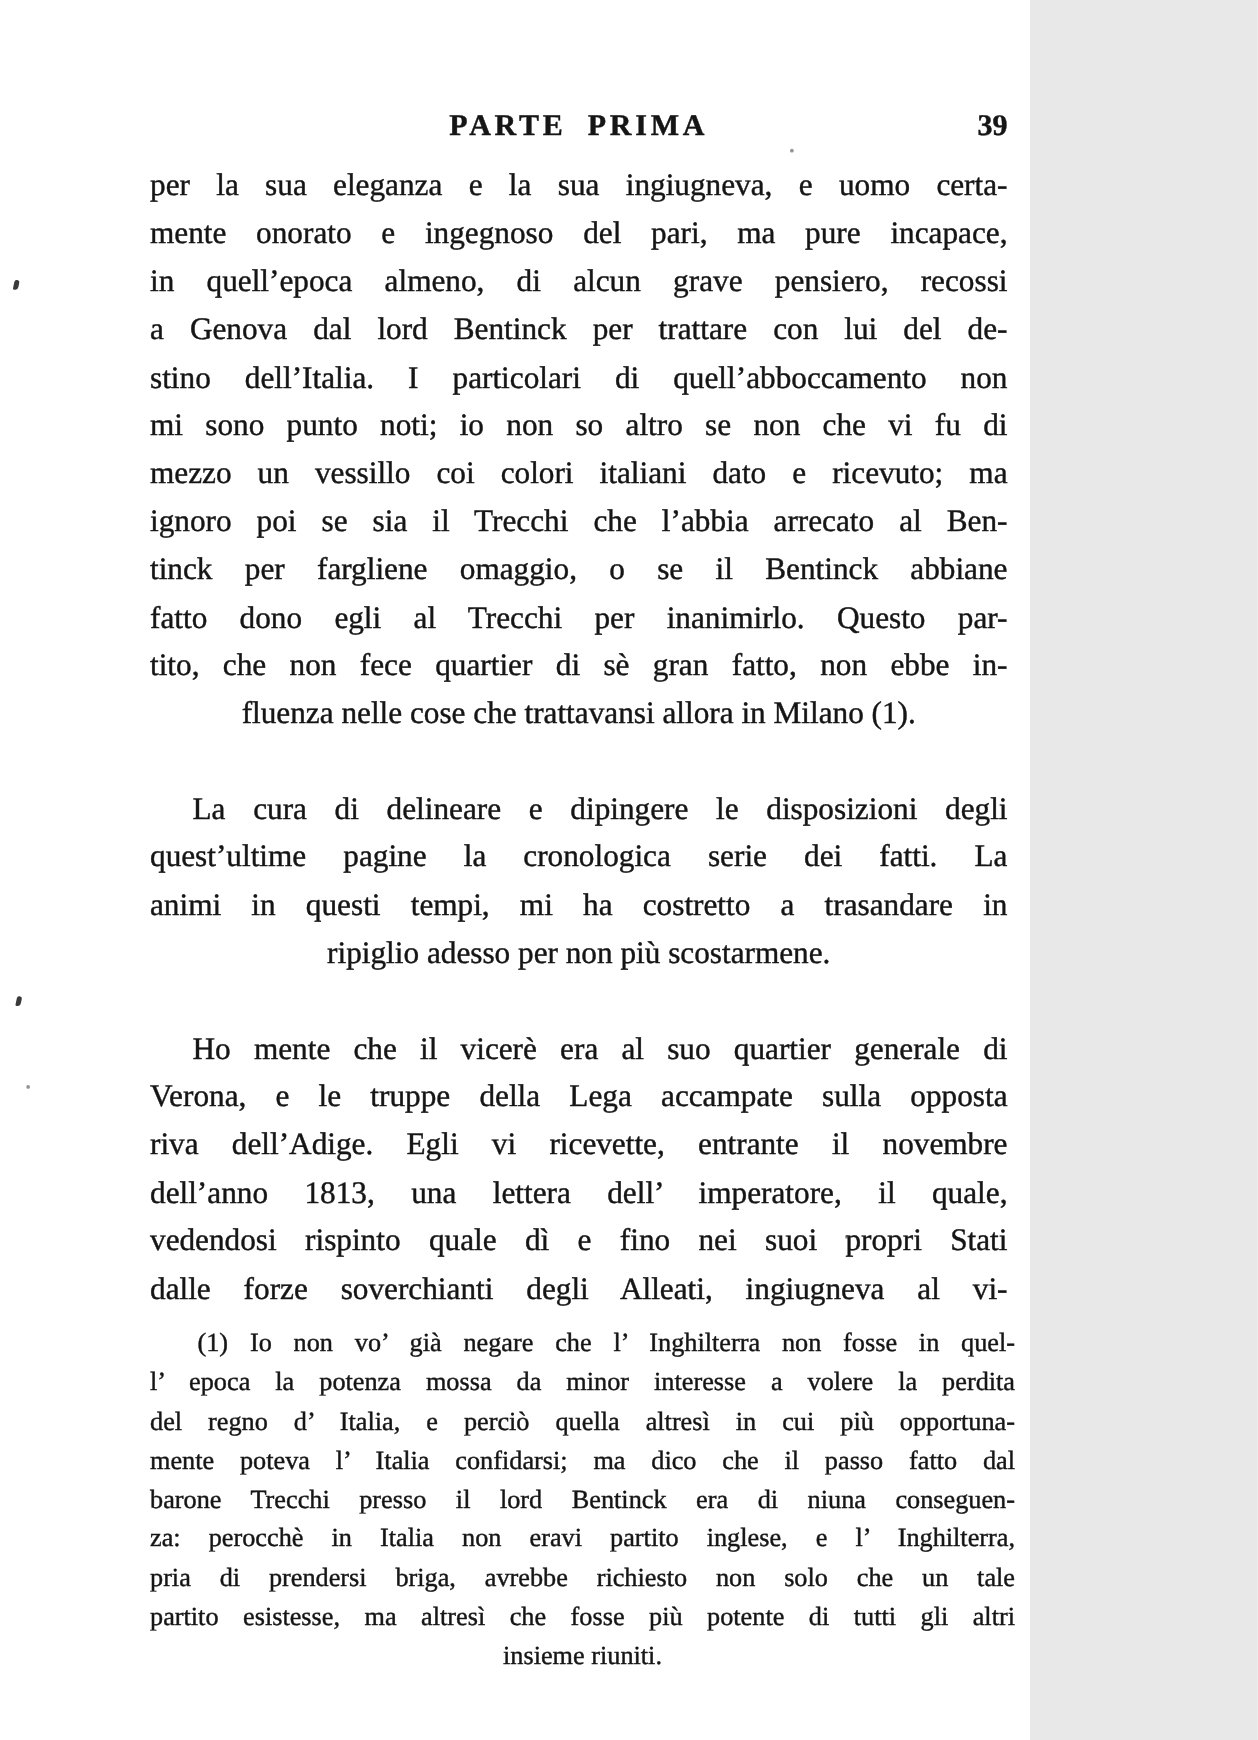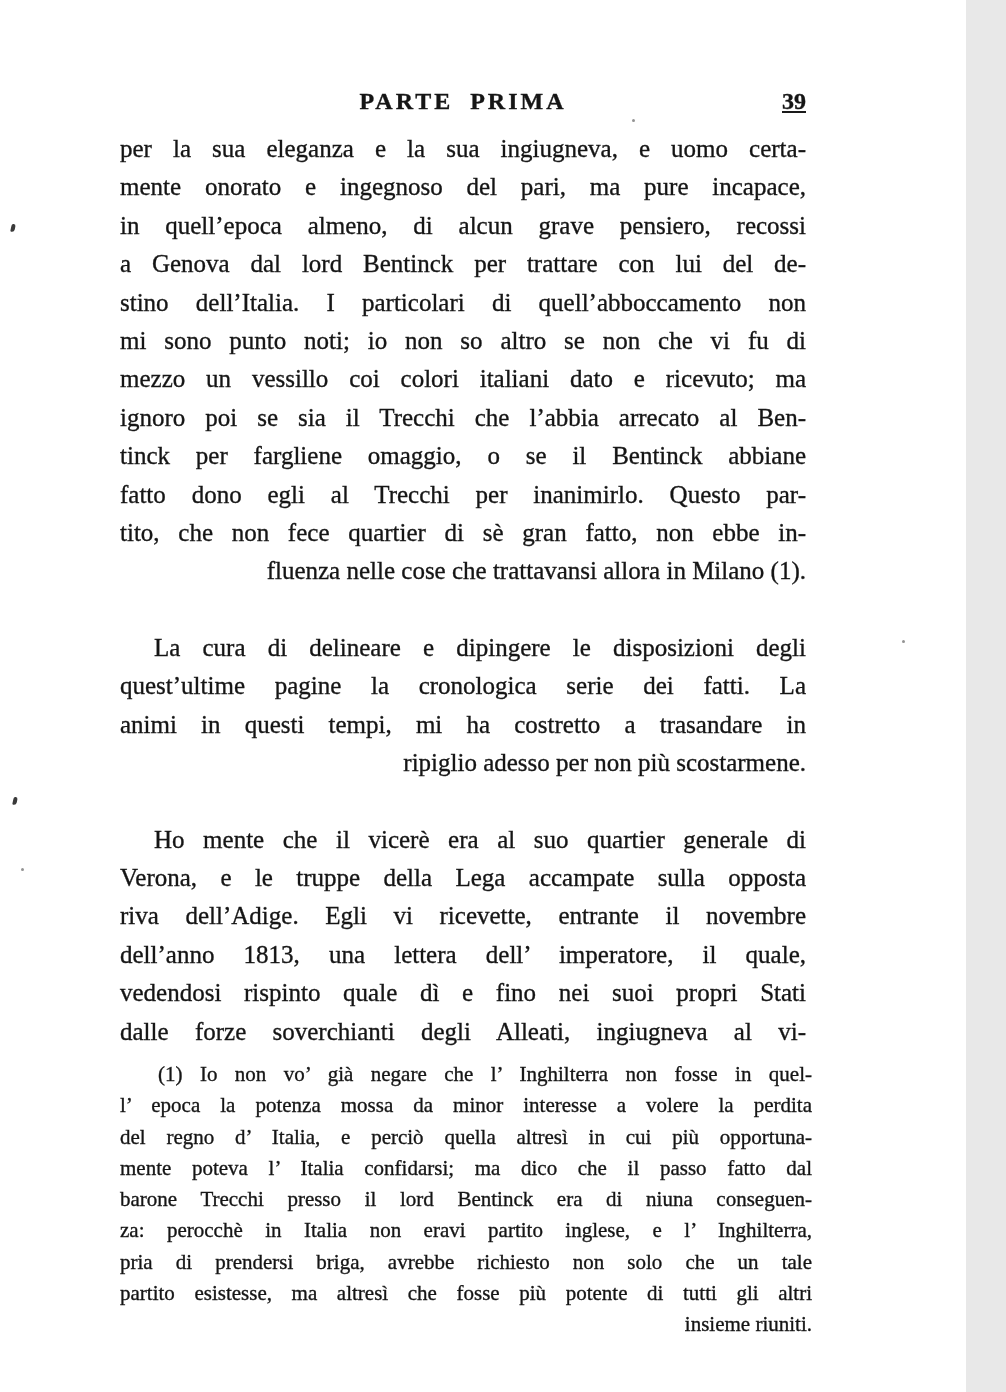--- a/index.html
+++ b/index.html
@@ -1,24 +1,23 @@
 <!DOCTYPE html>
 <html><head>
 <meta charset="utf-8">
 <style>
   html, body { margin: 0; padding: 0; background: #e8e8e8; }
   .page {
     position: relative;
-    width: 918px;
+    width: 824px;
     height: 1392px;
     background: #ffffff;
     overflow: hidden;
     font-family: "Liberation Serif", "DejaVu Serif", serif;
     color: #151515;
-    padding-left: 48px;
     -webkit-text-stroke: 0.35px #1a1a1a;
   }
   .running-header {
     position: absolute;
     top: 88px;
     left: 120px;
     width: 686px;
     height: 34px;
   }
   .section-title {
@@ -28,40 +27,39 @@
     font-weight: bold;
     letter-spacing: 3px;
     word-spacing: 8px;
   }
   .page-number {
     position: absolute;
     right: 0;
     top: 0;
     font-size: 24px;
     font-weight: bold;
-    text-decoration: underline;
   }
   .body-text {
     position: absolute;
     top: 130px;
     left: 120px;
     width: 686px;
     font-size: 25px;
     line-height: 38.4px;
   }
   .footnote {
     position: absolute;
     top: 1021px;
     left: 120px;
     width: 692px;
     font-size: 21px;
     line-height: 31.3px;
   }
   .tline {
-    text-align: right;
+    text-align: center;
     white-space: normal;
   }
   .tline.justify {
     text-align: justify;
     text-align-last: justify;
   }
   .tline.indent { text-indent: 34px; margin-top: 38px; }
   .footnote .tline.indent { text-indent: 38px; }
   .speck {
     position: absolute;

